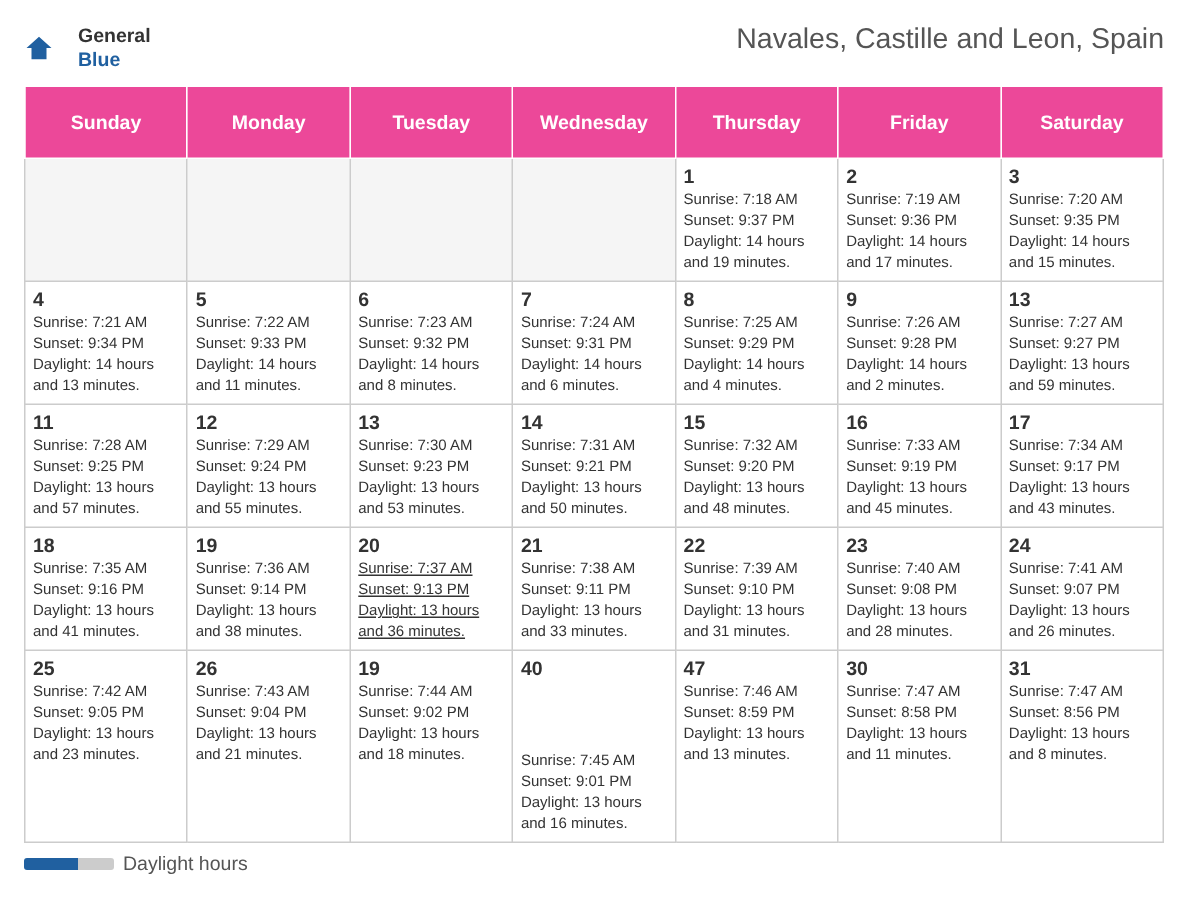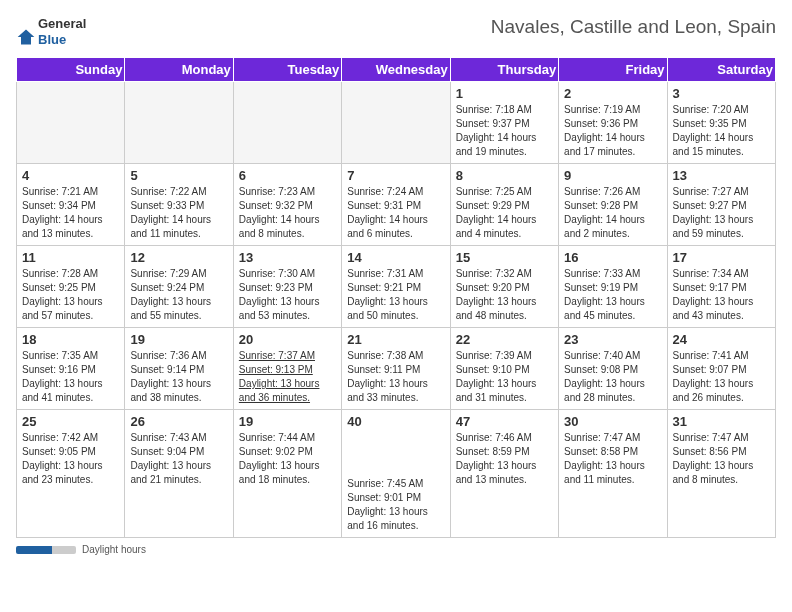--- a/index.html
+++ b/index.html
@@ -15,22 +15,22 @@
       padding: 16px 16px 10px 16px;
     }
     .header {
       display: flex;
       justify-content: space-between;
       align-items: flex-start;
       margin-bottom: 10px;
     }
     .logo {
       display: flex;
-      align-items: flex-end;
-      gap: 2px;
+      align-items: center;
+      gap: 16px;
     }
     .logo-text {
       font-size: 13px;
       font-weight: bold;
       line-height: 1.2;
     }
     .logo-general { color: #333; }
     .logo-blue { color: #2060a0; }
     .logo-icon {
       width: 20px;
@@ -47,25 +47,25 @@
     .sub-title {
       font-size: 19px;
       color: #555;
     }
     .calendar {
       width: 100%;
       border-collapse: collapse;
       table-layout: fixed;
     }
     .calendar th {
-      background: #6d28d9;
+      background: #ec4899;
       color: #fff;
-      text-align: right;
+      text-align: center;
       font-size: 13px;
-      padding: 4px 2px;
+      padding: 16px 2px;
       border: 1px solid #fff;
     }
     .calendar td {
       border: 1px solid #ccc;
       vertical-align: top;
       padding: 4px 5px;
       font-size: 10.5px;
       color: #333;
       height: 78px;
       background: #fff;
@@ -79,21 +79,21 @@
       display: block;
       margin-bottom: 2px;
     }
     .calendar td .day-info {
       font-size: 10px;
       line-height: 1.4;
       color: #333;
     }
     .footer {
       margin-top: 6px;
-      font-size: 10px;
+      font-size: 13px;
       color: #555;
       display: flex;
       align-items: center;
       gap: 6px;
     }
     .footer-bar {
       display: inline-block;
       width: 60px;
       height: 8px;
       background: linear-gradient(to right, #2060a0 60%, #ccc 60%);

